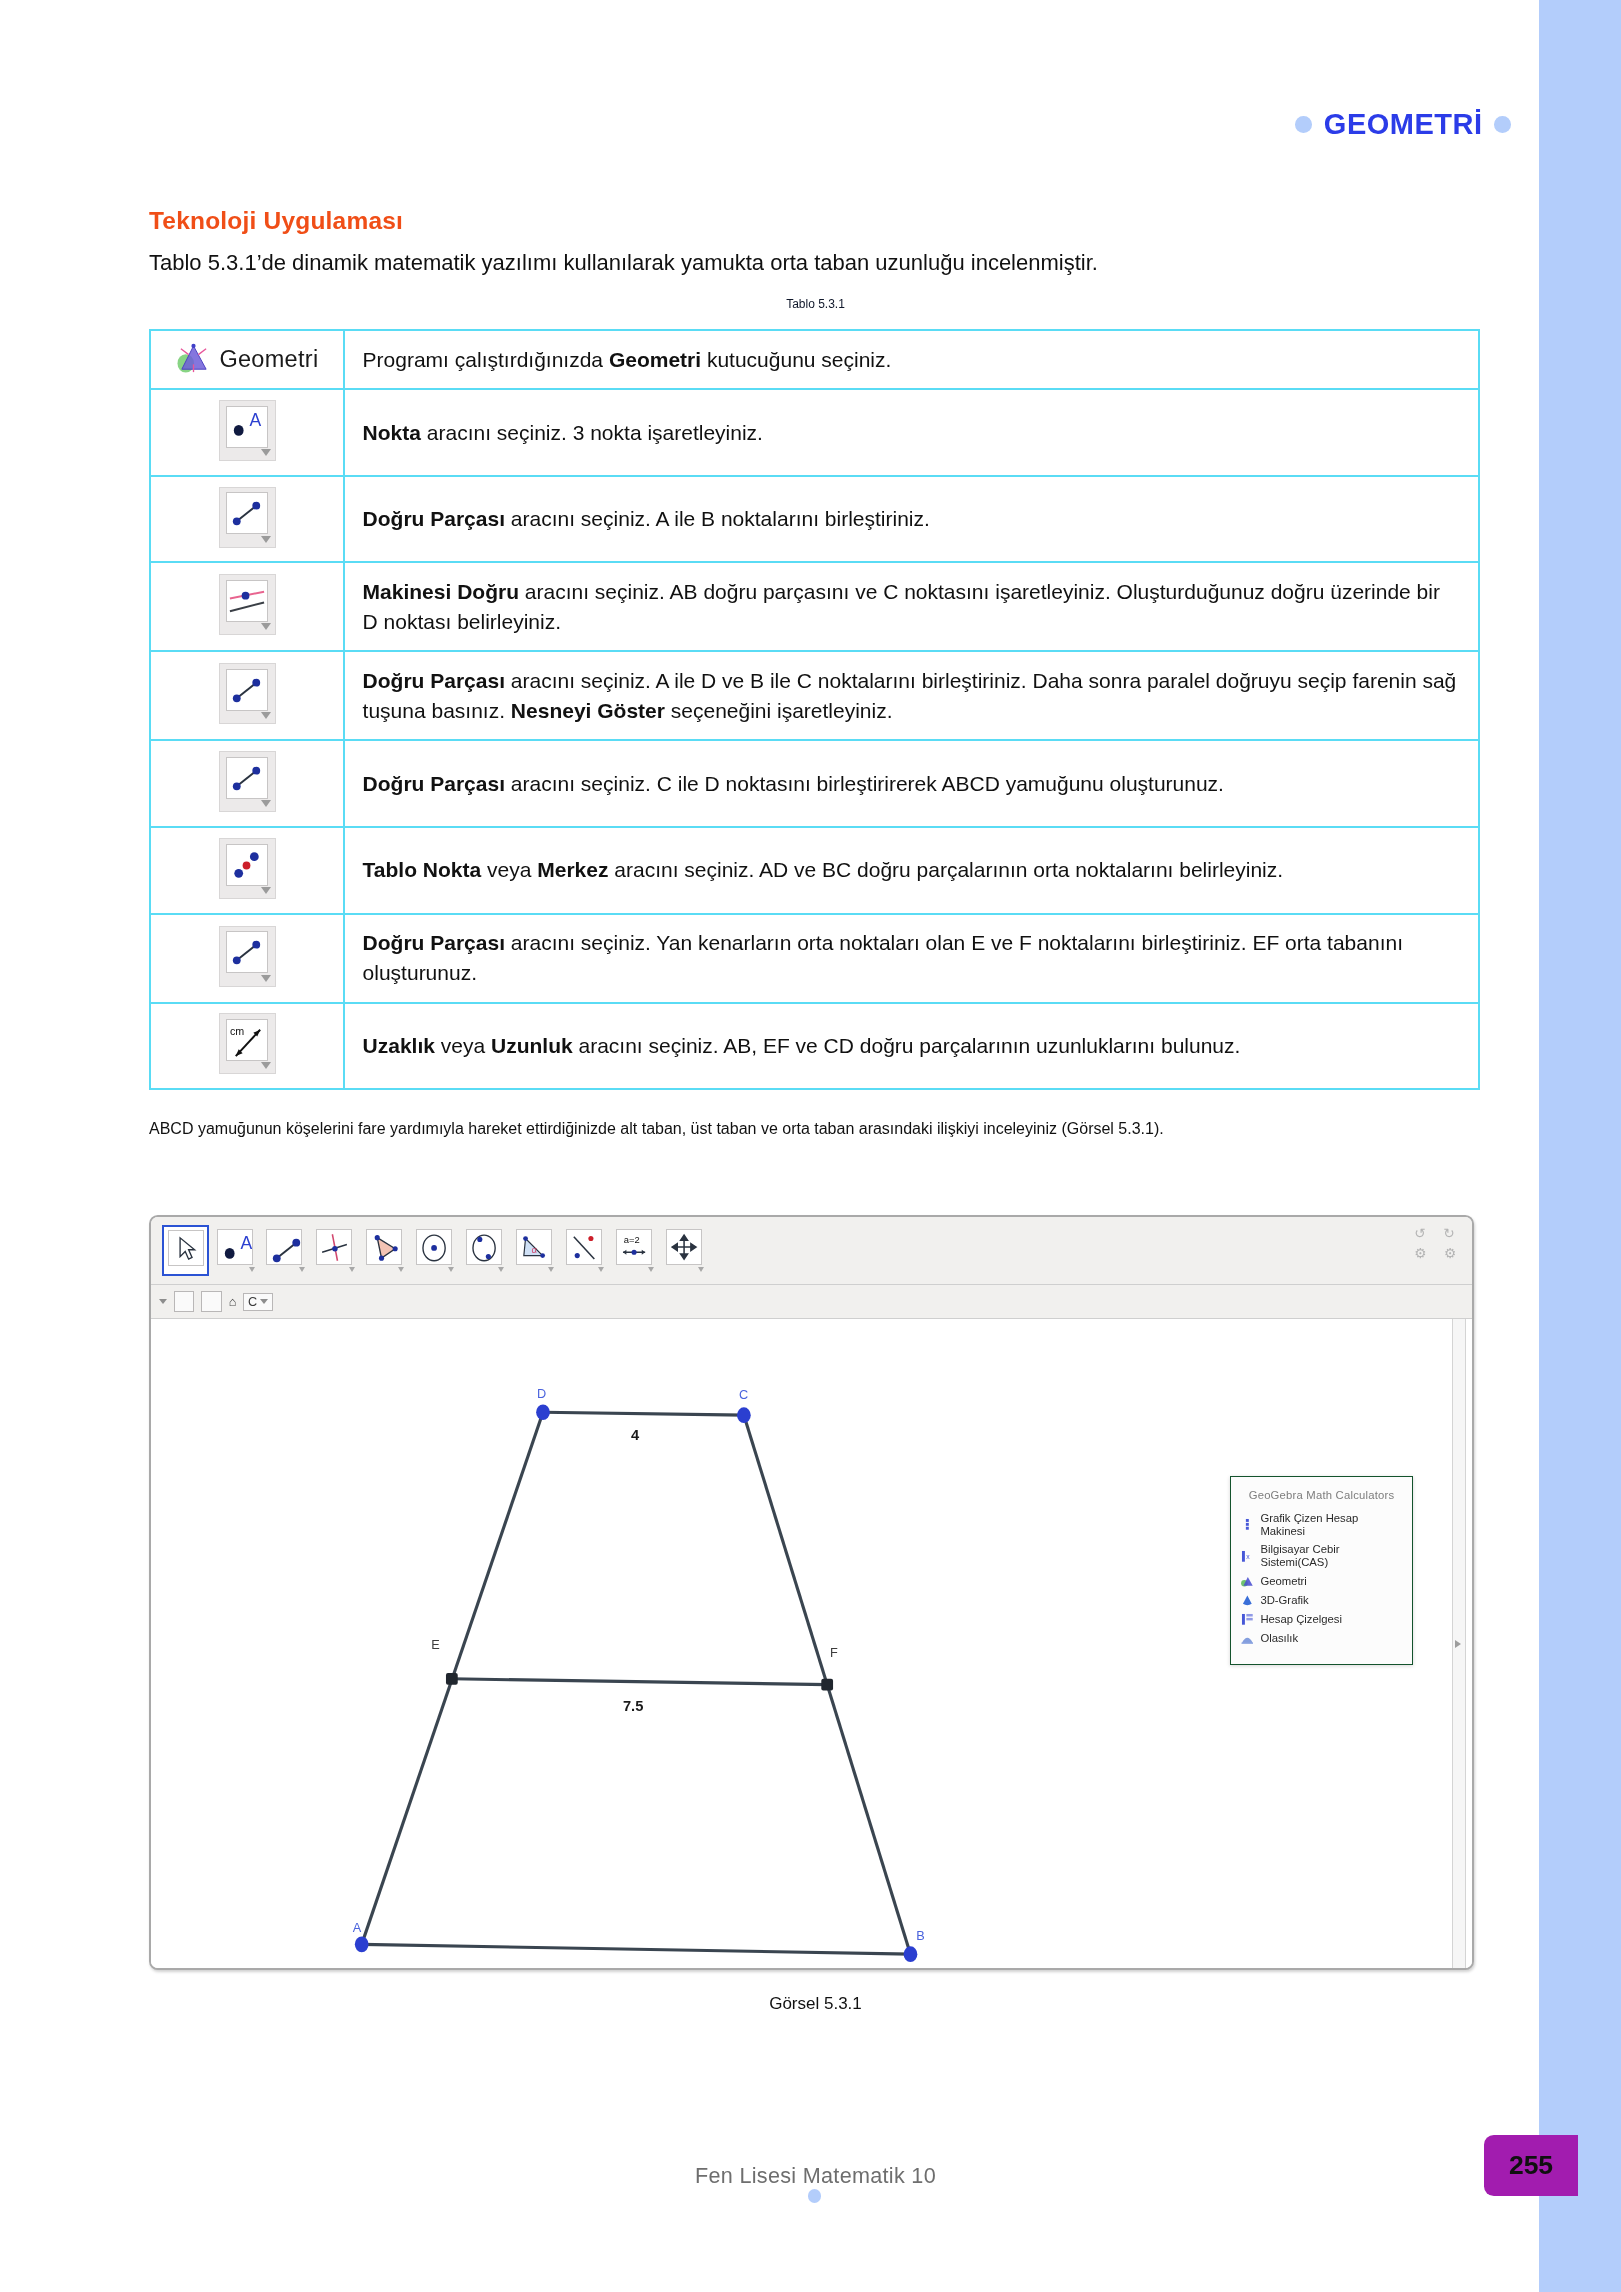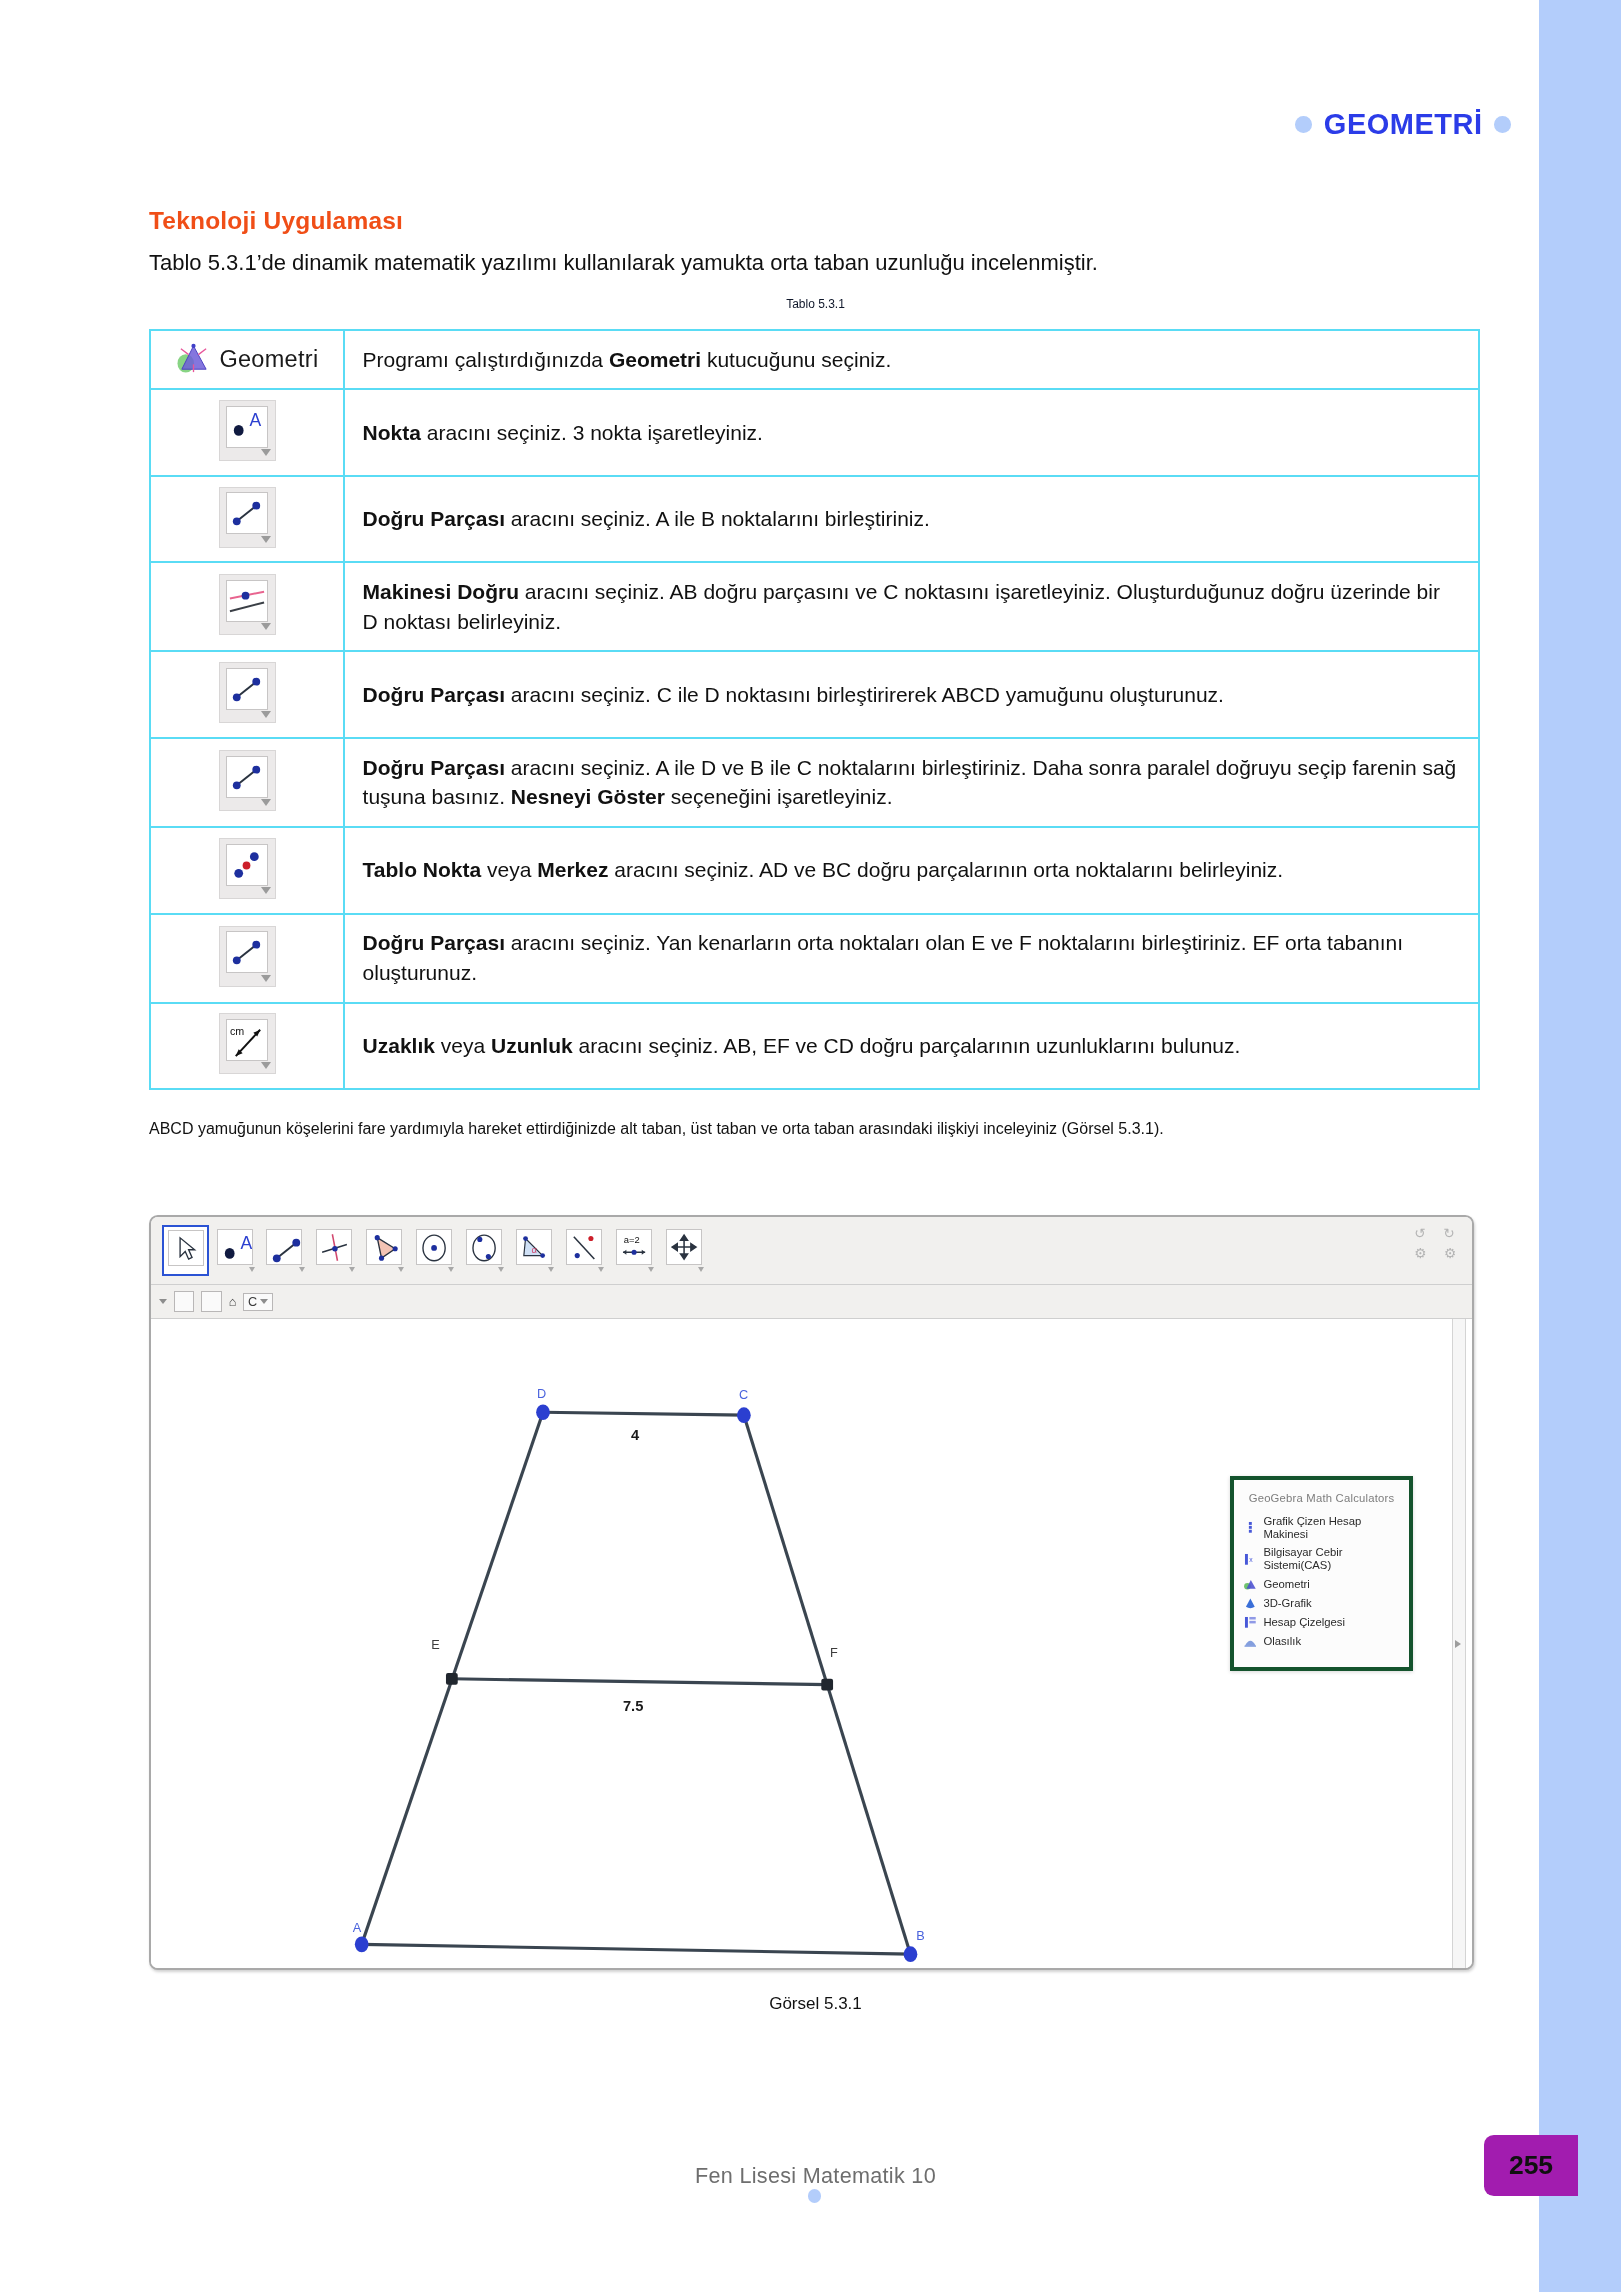--- a/index.html
+++ b/index.html
@@ -74,21 +74,21 @@
   .sb-caret{width:0;height:0;border-left:4.9px solid transparent;border-right:4.9px solid transparent;
     border-top:5.9px solid #8d8d8d;}
   .sb-box{width:20.6px;height:20.6px;border:1px solid #b9b7b7;background:#fafafa;box-sizing:border-box;}
   .sb-lbl{font-size:12.7px;color:#4a4a4a;}
   .sb-combo{display:flex;align-items:center;gap:2.9px;border:1px solid #b9b7b7;background:#fafafa;
     padding:1px 3.9px;font-size:12.7px;color:#3a3a3a;}
   .ggb-canvas{position:relative;height:651px;background:#fff;}
 
   
   .ggb-panel{position:absolute;right:59px;top:157px;width:183px;
-    background:#fcfcfc;border:4px solid #14532d;box-shadow:0 1px 3.9px rgba(0,0,0,.16);
+    background:#fcfcfc;border:1px solid #14532d;box-shadow:0 1px 3.9px rgba(0,0,0,.16);
     padding:11.8px 9.8px 12.7px 9.8px;box-sizing:border-box;}
   .ggb-panel .ph{text-align:center;font-size:11.3px;color:#7d7d7d;margin-bottom:10.8px;letter-spacing:0.2px;}
   .ggb-panel ul{list-style:none;margin:0;padding:0;}
   .ggb-panel li{display:flex;align-items:center;gap:6.9px;font-size:11.3px;color:#2a2a2a;
     margin-bottom:5.9px;line-height:1.15;}
   .ggb-panel li .mi{width:12.7px;height:12.7px;flex:0 0 12.7px;display:block;}
   .ggb-handle{position:absolute;right:5.9px;top:0;height:100%;width:11.8px;
     border-left:1px solid #d4d4d4;border-right:1px solid #d4d4d4;background:#f6f6f6;}
   .ggb-handle i{position:absolute;top:50%;left:2px;margin-top:-4.9px;width:0;height:0;
     border-top:4.9px solid transparent;border-bottom:4.9px solid transparent;border-left:6.9px solid #9d9d9d;}
@@ -174,31 +174,31 @@
             <td class="c-text"><b>Makinesi Doğru</b> aracını seçiniz. AB doğru parçasını ve C noktasını işaretleyiniz. Oluşturduğunuz doğru üzerinde bir D noktası belirleyiniz.</td>
           </tr>
           <tr>
             <td class="c-icon"><span class="ggb-ico"><span class="inner">
                   <svg width="40" height="40" viewBox="0 0 41 41">
                     <line x1="10" y1="29" x2="30" y2="13" stroke="#2a3340" stroke-width="2"></line>
                     <circle cx="10" cy="29" r="4" fill="#1d2f9e"></circle>
                     <circle cx="30" cy="13" r="4" fill="#1d2f9e"></circle>
                   </svg>
                 </span><span class="caret"></span></span></td>
-            <td class="c-text"><b>Doğru Parçası</b> aracını seçiniz. C ile D noktasını birleştirirerek  ABCD yamuğunu oluşturunuz.</td>
+            <td class="c-text"><b>Doğru Parçası</b> aracını seçiniz. A ile D ve B ile C noktalarını birleştiriniz. Daha sonra paralel doğruyu seçip farenin sağ tuşuna basınız. <b>Nesneyi Göster</b> seçeneğini işaretleyiniz.</td>
           </tr>
           <tr>
             <td class="c-icon"><span class="ggb-ico"><span class="inner">
                   <svg width="40" height="40" viewBox="0 0 41 41">
                     <line x1="10" y1="29" x2="30" y2="13" stroke="#2a3340" stroke-width="2"></line>
                     <circle cx="10" cy="29" r="4" fill="#1d2f9e"></circle>
                     <circle cx="30" cy="13" r="4" fill="#1d2f9e"></circle>
                   </svg>
                 </span><span class="caret"></span></span></td>
-            <td class="c-text"><b>Doğru Parçası</b> aracını seçiniz. A ile D ve B ile C noktalarını birleştiriniz. Daha sonra paralel doğruyu seçip farenin sağ tuşuna basınız. <b>Nesneyi Göster</b> seçeneğini işaretleyiniz.</td>
+            <td class="c-text"><b>Doğru Parçası</b> aracını seçiniz. C ile D noktasını birleştirirerek  ABCD yamuğunu oluşturunuz.</td>
           </tr>
           <tr>
             <td class="c-icon"><span class="ggb-ico"><span class="inner">
                   <svg width="40" height="40" viewBox="0 0 41 41">
                     <circle cx="28" cy="12" r="4.5" fill="#1d2f9e"></circle>
                     <circle cx="12" cy="29" r="4.5" fill="#1d2f9e"></circle>
                     <circle cx="20" cy="21" r="4" fill="#cc1f2a"></circle>
                   </svg>
                 </span><span class="caret"></span></span></td>
             <td class="c-text"><b>Tablo Nokta</b> veya <b>Merkez</b> aracını seçiniz. AD ve BC doğru parçalarının orta noktalarını belirleyiniz.</td>

